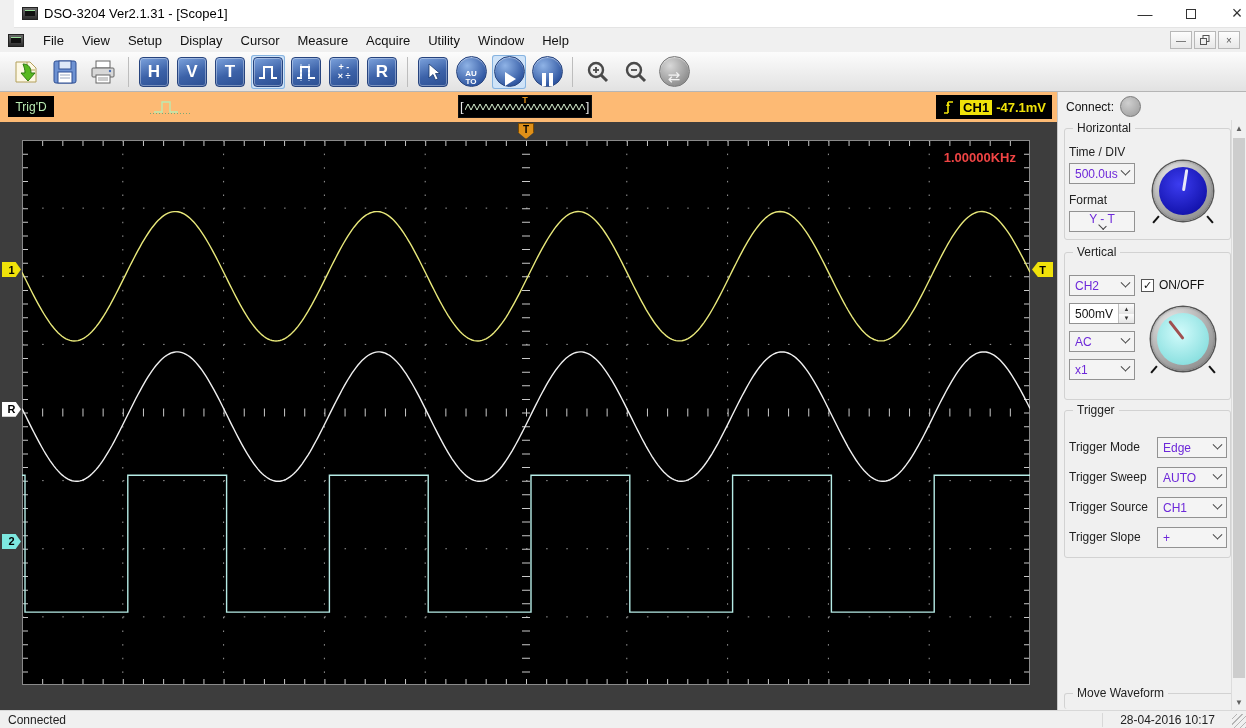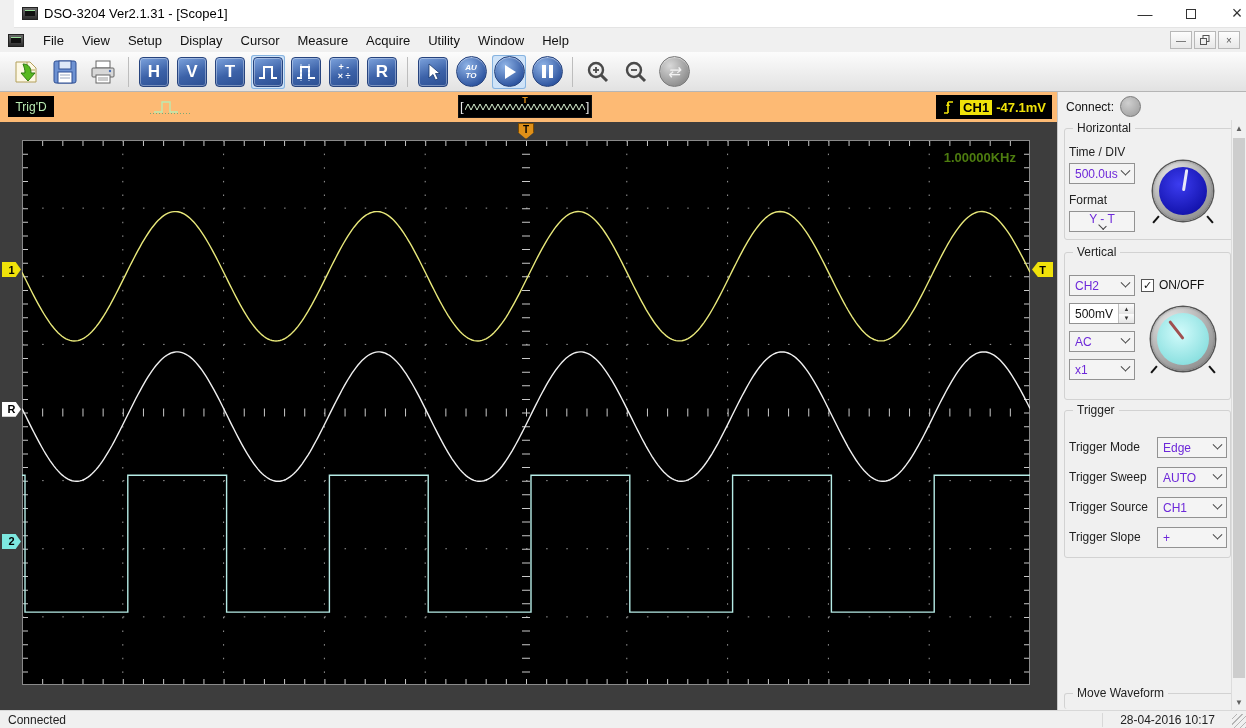--- a/index.html
+++ b/index.html
@@ -22,21 +22,21 @@
   #mdicontrols { margin-left:auto; display:flex; gap:2px; margin-right:6px; }
   .mdibtn { width:22px; height:18px; border:1px solid #b8b8b8; background:linear-gradient(#fdfdfd,#e8e8e8); display:flex; align-items:center; justify-content:center; font-size:10px; color:#555; }
   .mdibtn svg { display:block; }
 
   
   #toolbar { position:absolute; left:0; top:52px; width:1246px; height:40px; background:linear-gradient(#fcfcfc,#e2e2e2); border-bottom:1px solid #b5b5b5; display:flex; align-items:center; padding-left:8px; }
   .tsep { width:1px; height:30px; background:#bdbdbd; margin:0 6px; }
   .tbtn { width:34px; height:34px; margin:0 2px; display:flex; align-items:center; justify-content:center; border-radius:3px; position:relative; }
   .sqbtn { width:30px; height:30px; border-radius:4px; background:linear-gradient(160deg,#7da3dd 0%,#3c62a8 55%,#2c4f92 100%); border:1px solid #27447e; box-shadow:inset 0 0 0 1px rgba(255,255,255,.35); color:#fff; font-weight:bold; font-size:17px; display:flex; align-items:center; justify-content:center; }
   .pressed { background:#cfe3f8; box-shadow:inset 0 0 0 1px #86b3e0; border-radius:3px; }
-  .roundbtn { width:31px; height:31px; border-radius:50%; background:radial-gradient(circle at 35% 30%, #8fb3e6, #2e55a0 75%); border:1px solid #27447e; color:#fff; display:flex; align-items:center; justify-content:center; box-shadow:inset 0 1px 1px rgba(255,255,255,.5);font-style:italic; }
+  .roundbtn { width:31px; height:31px; border-radius:50%; background:radial-gradient(circle at 35% 30%, #8fb3e6, #2e55a0 75%); border:1px solid #27447e; color:#fff; display:flex; align-items:flex-end; justify-content:center; box-shadow:inset 0 1px 1px rgba(255,255,255,.5); }
   .roundbtn.gray { background:radial-gradient(circle at 35% 30%, #d8d8d8, #8f8f8f 75%); border-color:#7a7a7a; color:#f2f2f2; font-size:15px; }
   .auto-label { font-size:8px; font-weight:bold; line-height:8px; text-align:center; }
   .play-tri { width:0; height:0; border-left:11px solid #fff; border-top:7px solid transparent; border-bottom:7px solid transparent; margin-left:3px; }
   .pause-bars { display:flex; gap:3px; }
   .pause-bars span { width:4px; height:13px; background:#fff; display:block; }
   .mathtxt { font-size:9px; line-height:9px; font-weight:bold; color:#fff; text-align:center; }
 
   
   #trigbar { position:absolute; left:0; top:92px; width:1057px; height:30px; background:#fdba74; }
   #trigd { position:absolute; left:8px; top:4px; width:46px; height:21px; background:#000; color:#b9ecb2; font-size:12px; display:flex; align-items:center; justify-content:center; }
@@ -44,21 +44,21 @@
   #preview { position:absolute; left:458px; top:3px; width:134px; height:23px; background:#000; border:1px solid #111; display:flex; align-items:center; }
   #preview .brk { color:#e8e8e8; font-size:13px; line-height:10px; padding:0 1px; }
   #preview .tmark { position:absolute; left:50%; top:-1px; transform:translateX(-50%); color:#e09018; font-size:9px; font-weight:bold; }
   #trig-readout { position:absolute; right:5px; top:3px; height:24px; background:#000; display:flex; align-items:center; padding:0 6px; gap:4px; }
   #trig-readout .ch-badge { background:#f0e20a; color:#000; font-size:13px; padding:0 3px; font-weight:bold; }
   #trig-readout .lvl { color:#f0e20a; font-size:13px; font-weight:bold; }
 
   
   #scope { position:absolute; left:0; top:122px; width:1057px; height:588px; background:#3d3d3d; }
   #screen { position:absolute; left:22px; top:18px; width:1008px; height:545px; background:#000; }
-  #freq { position:absolute; right:14px; top:10px; color:#4d7c0f; font-size:13px; font-weight:bold; }
+  #freq { position:absolute; right:14px; top:10px; color:#ef4444; font-size:13px; font-weight:bold; }
   .lmarker { position:absolute; left:2px; width:19px; height:15px; display:flex; align-items:center; justify-content:center; font-size:11px; font-weight:bold; color:#000; clip-path:polygon(0 0,72% 0,100% 50%,72% 100%,0 100%); }
   .rmarker { position:absolute; left:1032px; width:21px; height:15px; display:flex; align-items:center; justify-content:center; font-size:11px; font-weight:bold; color:#000; clip-path:polygon(28% 0,100% 0,100% 100%,28% 100%,0 50%); }
   .tmarker-top { position:absolute; top:1px; width:16px; height:16px; background:#e09018; color:#000; font-size:10px; font-weight:bold; display:flex; align-items:flex-start; justify-content:center; clip-path:polygon(0 0,100% 0,100% 58%,50% 100%,0 58%); border:1px solid #7a4a00; }
 
   
   #rightpanel { position:absolute; left:1057px; top:92px; width:189px; height:618px; background:#f0f0f0; border-left:1px solid #c8c8c8; }
   #connect-row { position:absolute; left:8px; top:4px; display:flex; align-items:center; gap:6px; font-size:12px; }
   #connect-led { width:21px; height:21px; border-radius:50%; background:radial-gradient(circle at 38% 32%, #cfcfcf, #9a9a9a); border:1px solid #7a7a7a; }
   .group { position:absolute; border:1px solid #d2d2d2; border-radius:3px; }
   .group > .legend { position:absolute; top:-8px; left:8px; background:#f0f0f0; padding:0 4px; font-size:12px; color:#222; }
@@ -303,21 +303,21 @@
     <div class="rmarker" style="top: 140.119px; background: rgb(240, 226, 10);">T</div>
     <div class="tmarker-top" style="left: 518px;">T</div>
   </div>
 
 <div id="rightpanel">
   <div id="connect-row">
     <span>Connect:</span>
     <span id="connect-led"></span>
   </div>
 
-  <div class="group" style="left:6px; top:36px; width:180px; height:112px;">
+  <div class="group" style="left:6px; top:36px; width:167px; height:112px;">
     <span class="legend">Horizontal</span>
     <span class="field-label" style="left:4px; top:16px;">Time / DIV</span>
     <div class="combo" style="left:4px; top:34px; width:66px;">
       <span>500.0us</span>
         <span class="chev"></span>
     </div>
     <span class="field-label" style="left:4px; top:64px;">Format</span>
     <div class="combo" style="left:4px; top:82px; width:66px;flex-direction:column;">
       <span>Y - T</span>
         <span class="chev"></span>

